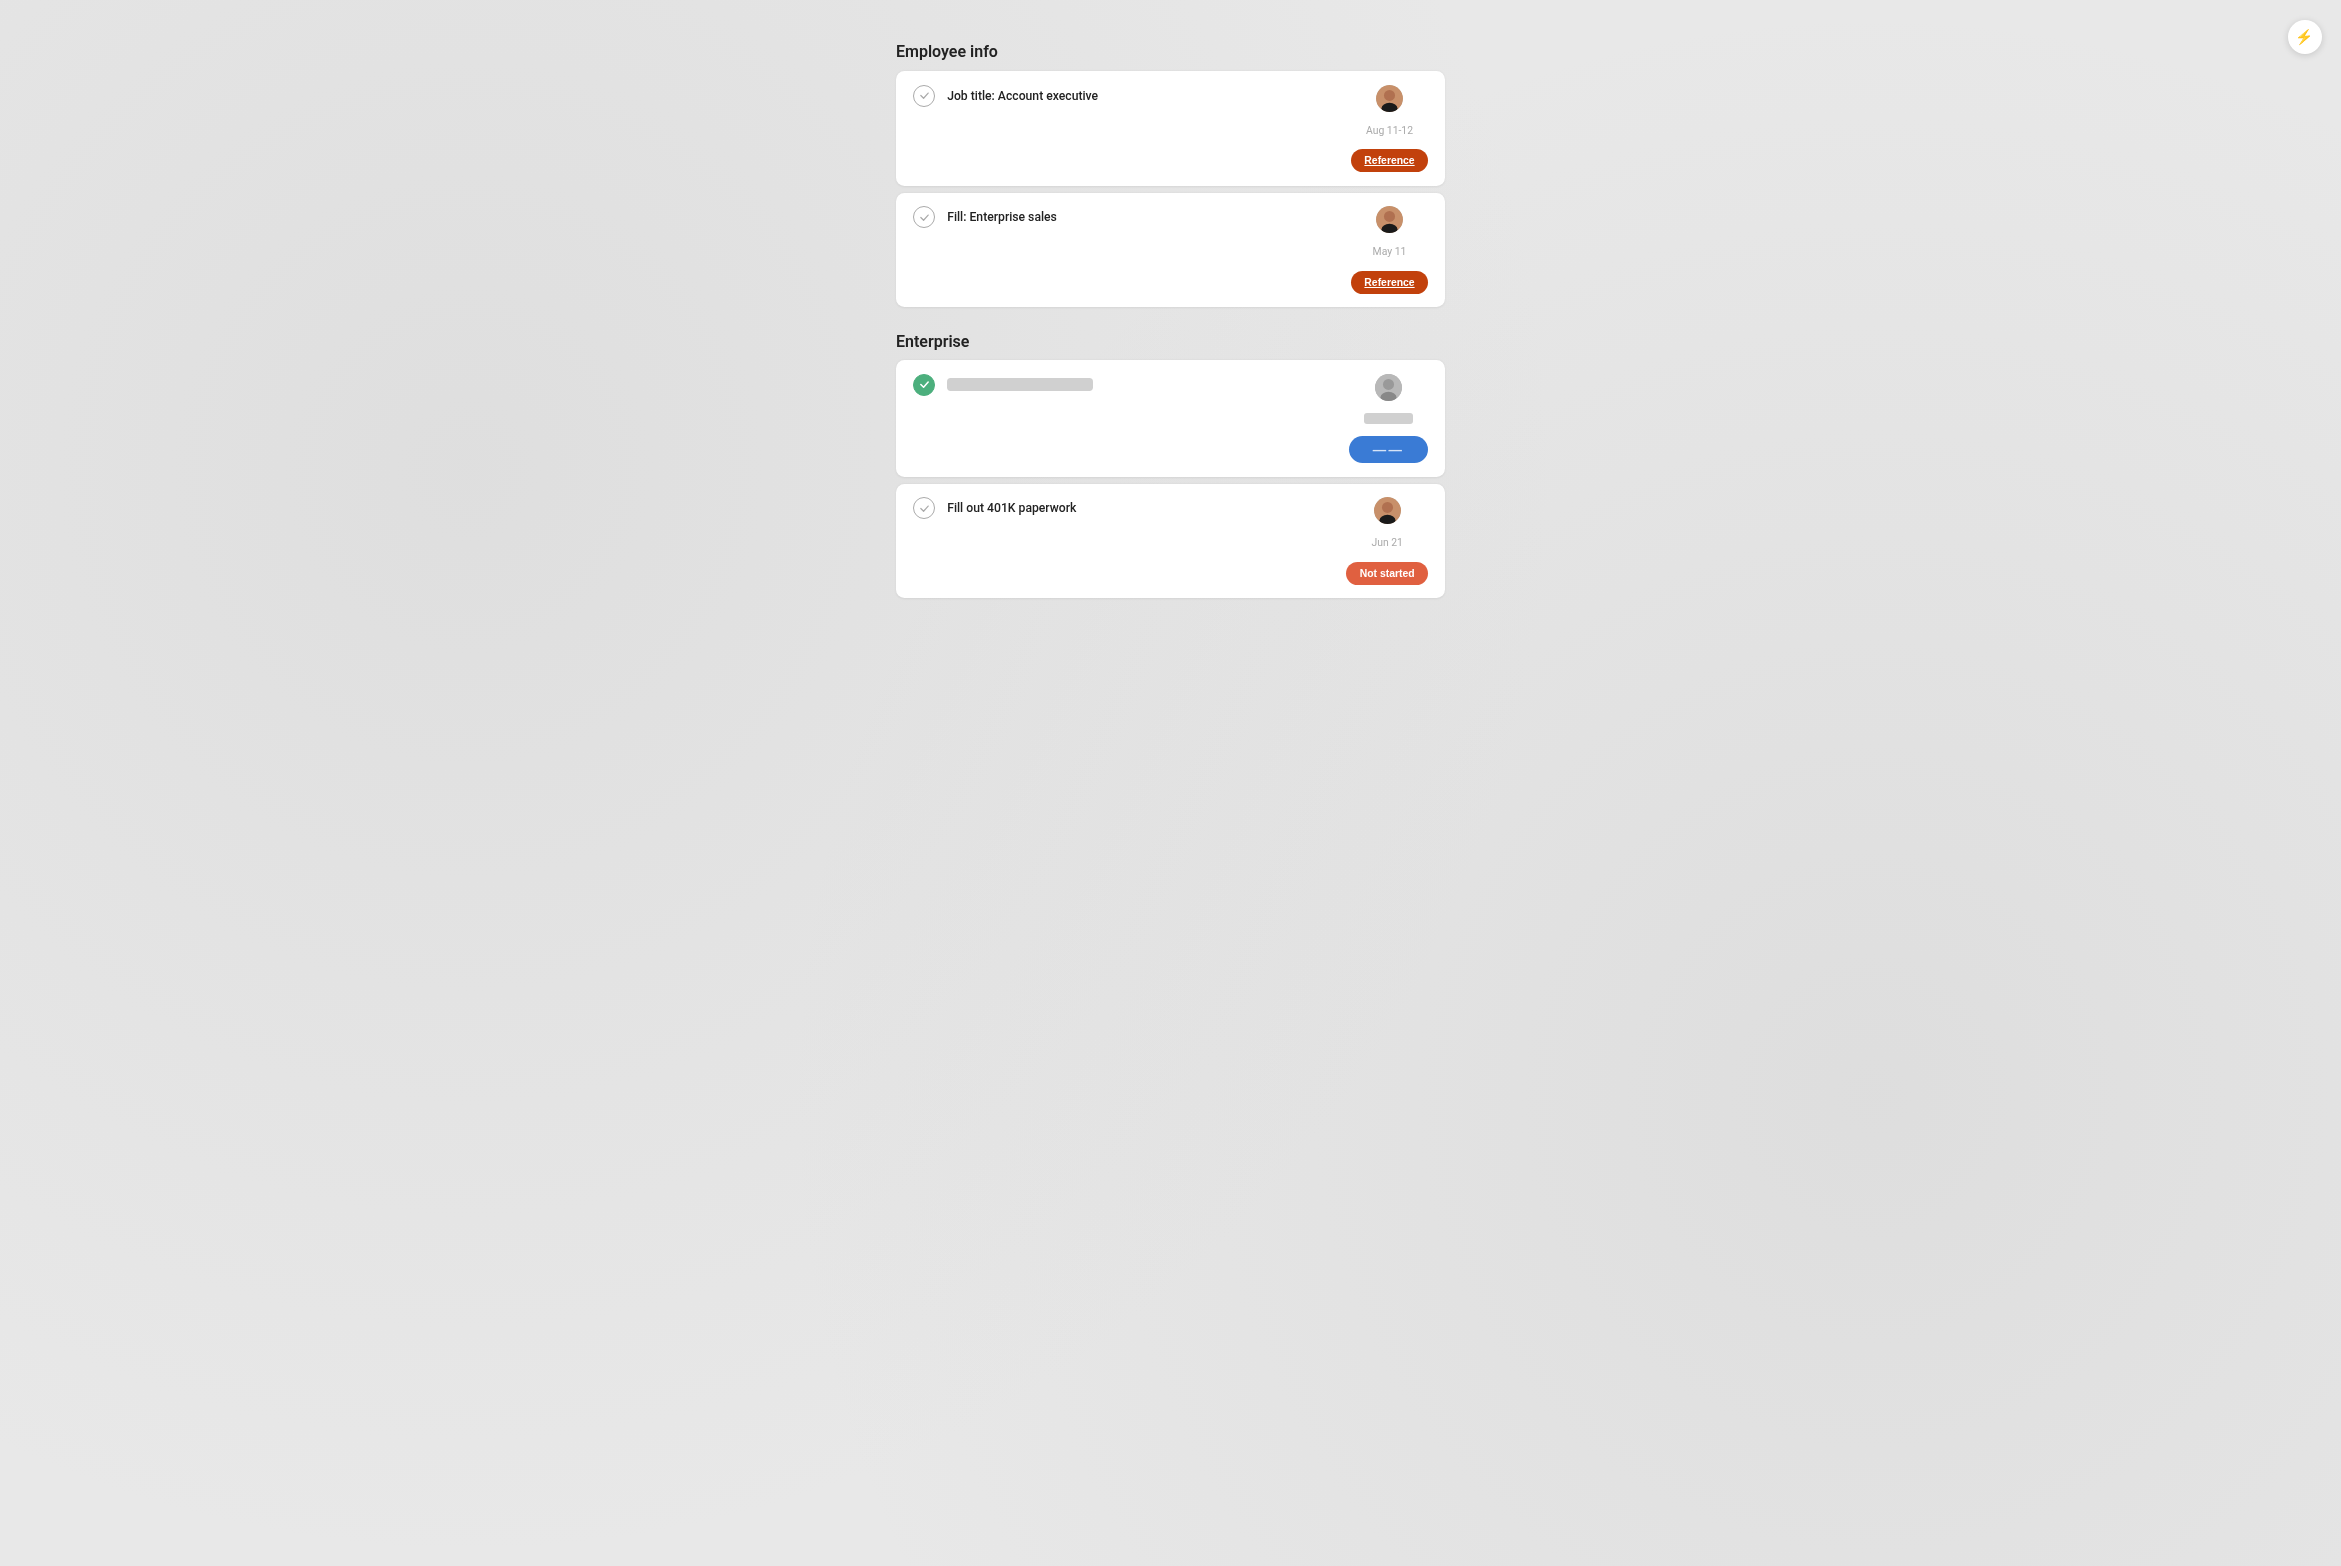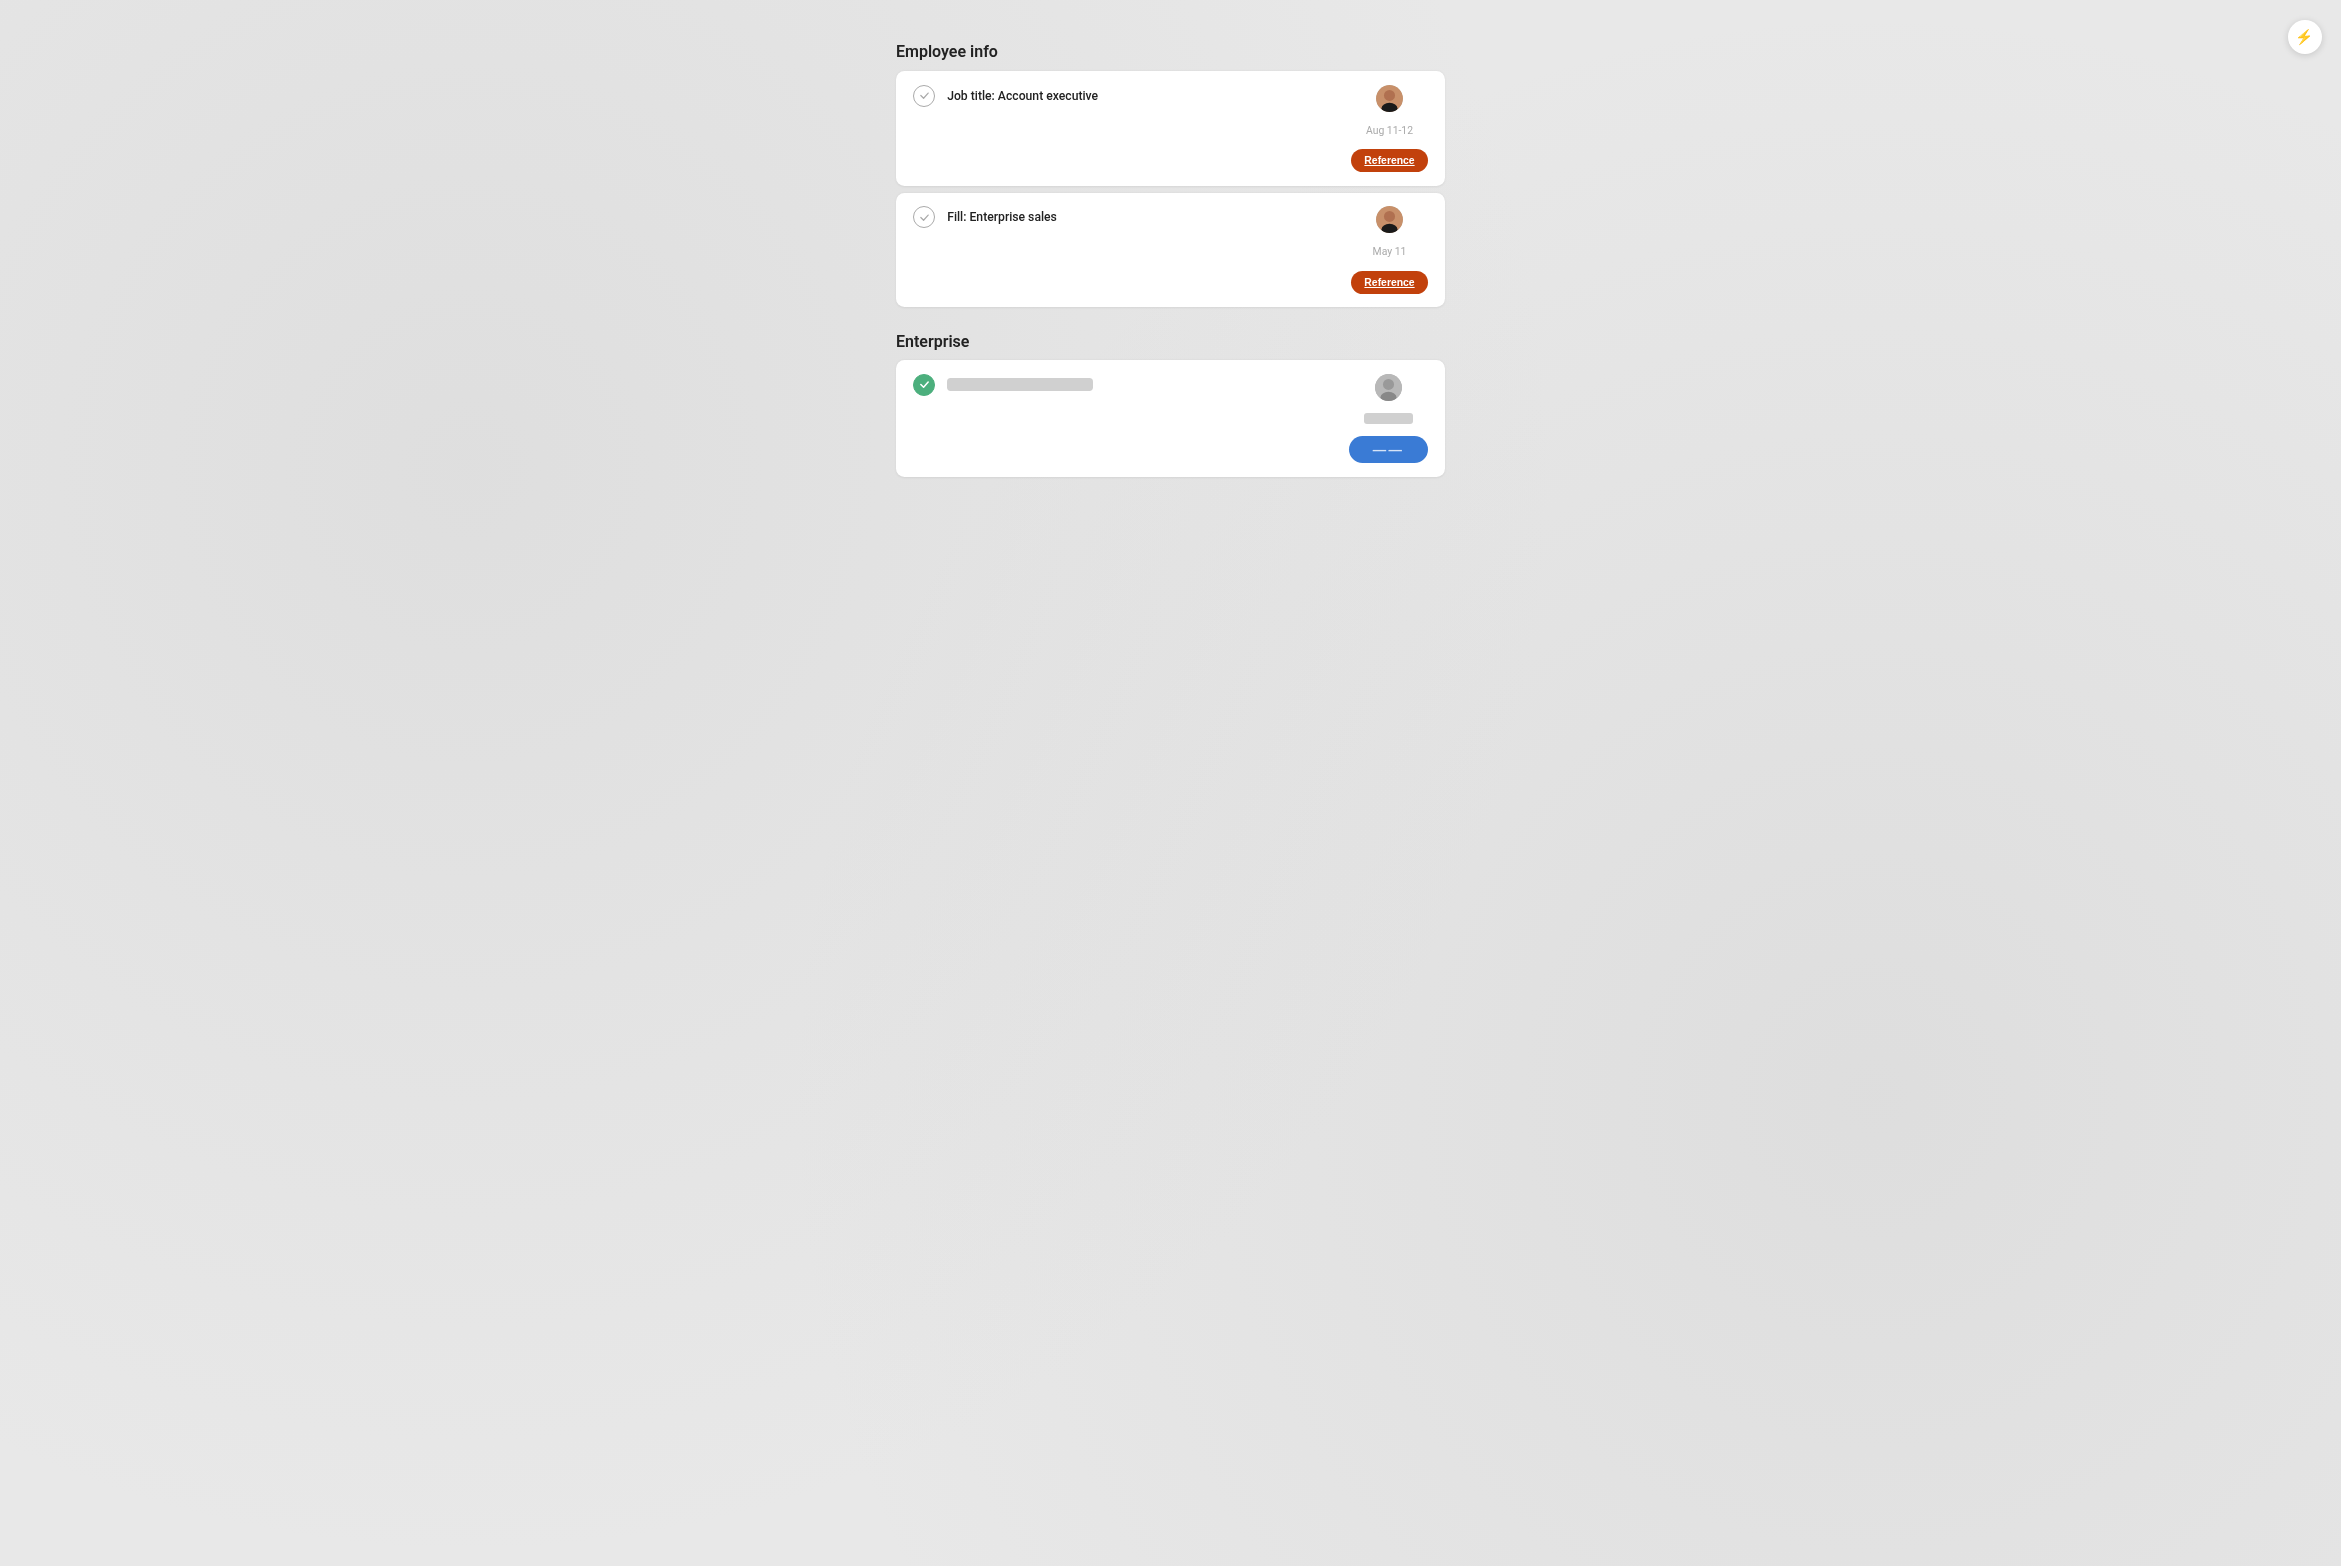--- a/index.html
+++ b/index.html
@@ -251,16 +251,37 @@
           <svg width="27" height="27" viewBox="0 0 44 44" xmlns="http://www.w3.org/2000/svg">
             <circle cx="22" cy="22" r="22" fill="#b8b8b8"></circle>
             <circle cx="22" cy="17" r="9" fill="#999"></circle>
             <ellipse cx="22" cy="38" rx="13" ry="9" fill="#888"></ellipse>
           </svg>
         </div>
             <span class="date-text blurred"></span>
             <button class="badge blurred"></button>
           </div>
         </div>
+        <div class="card">
+          <div class="card-left">
+            <div class="check-icon">
+              <svg width="11" height="11" viewBox="0 0 18 18" fill="none">
+                <path d="M3 9l4.5 4.5L15 5" stroke="#aaa" stroke-width="2" stroke-linecap="round" stroke-linejoin="round"></path>
+              </svg>
+            </div>
+            <span class="card-label">Fill out 401K paperwork</span>
+          </div>
+          <div class="card-right">
+            <div class="avatar">
+          <svg width="27" height="27" viewBox="0 0 44 44" xmlns="http://www.w3.org/2000/svg">
+            <circle cx="22" cy="22" r="22" fill="#c8906a"></circle>
+            <circle cx="22" cy="17" r="9" fill="#b07050"></circle>
+            <ellipse cx="22" cy="38" rx="13" ry="9" fill="#1a1a1a"></ellipse>
+          </svg>
+        </div>
+            <span class="date-text">Jun 21</span>
+            <button class="badge not-started">Not started</button>
+          </div>
+        </div>
       </div>
     </div>
   </div>
 
 
 </body></html>

